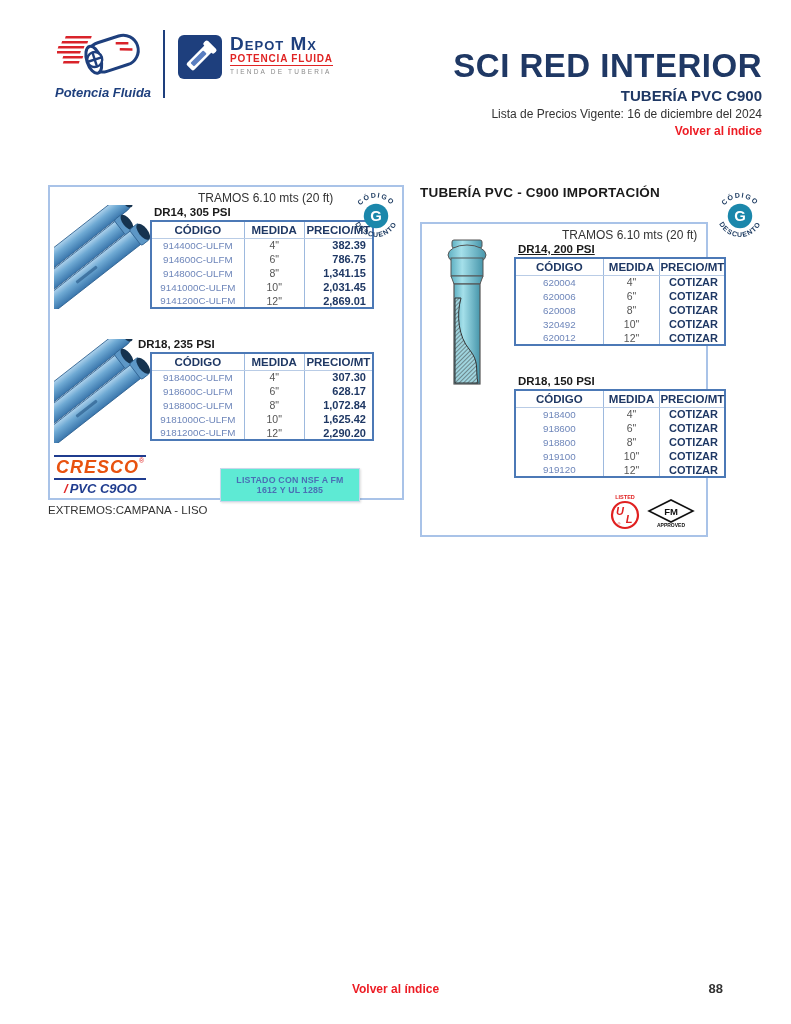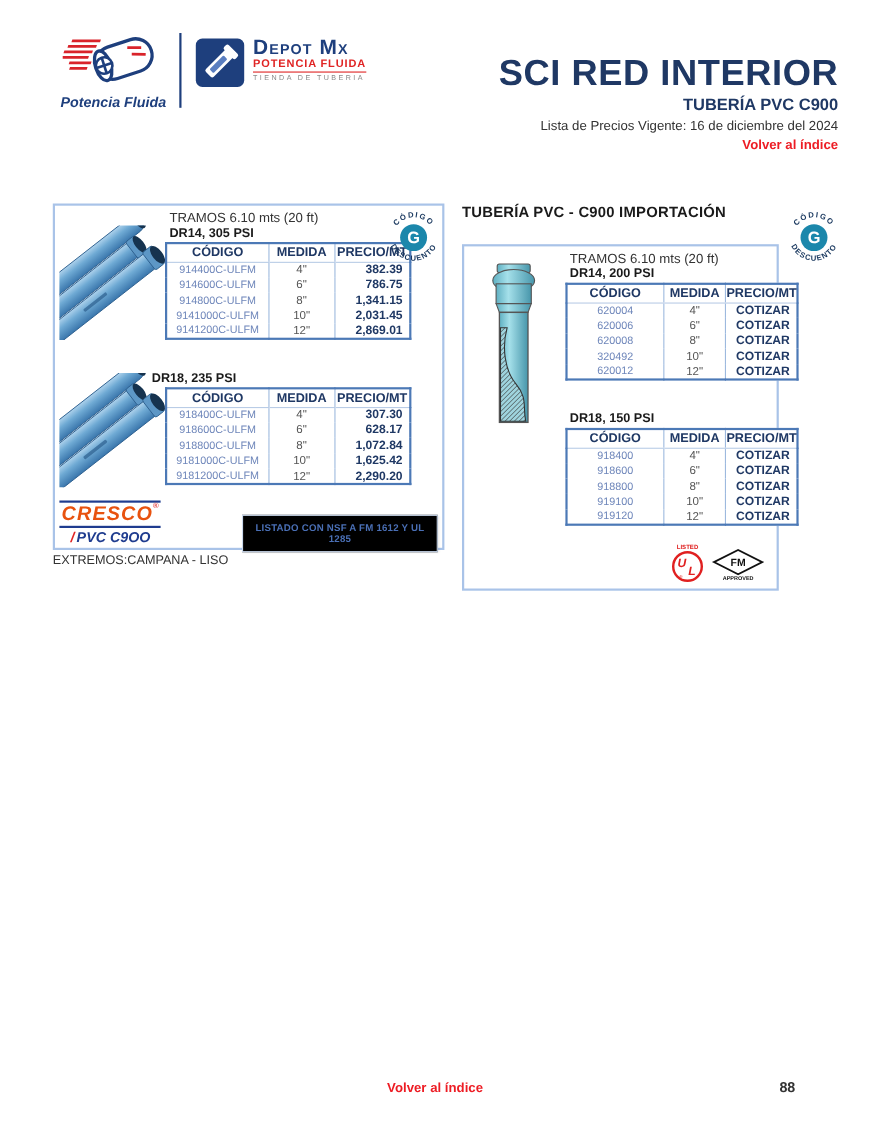--- a/index.html
+++ b/index.html
@@ -29,21 +29,21 @@
   .col-right { left:420px; width:288px; }
   .sec-title { font-size:13.5px; font-weight:bold; color:#1a1a1a; letter-spacing:0.2px; }
   .sec-sub { font-size:11.5px; color:#333; margin-top:2px; }
   .sec-header { height:37px; }
   .box { position:relative; border:2px solid #a9c3e8; height:315px; background:#fff; }
 
   .badge { position:absolute; width:56px; height:56px; top:3px; z-index:3; }
   .badge-left { left:300px; }
   .badge-right { left:292px; }
 
-  .tramos { position:absolute; font-size:12px; color:#333; }
+  .tramos { position:absolute; font-size:12px; color:#333;margin-left:44px; }
   .dr-label { position:absolute; font-size:11.5px; font-weight:bold; color:#1a1a1a; }
 
   table.price-table { position:absolute; border-collapse:collapse; table-layout:fixed; border:2px solid #4c79b6; background:#fff; }
   table.price-table th { font-size:11.5px; font-weight:bold; color:#1f3864; text-align:center; height:17px; border-bottom:1px solid #b9cce6; }
   table.price-table td { font-size:10.5px; height:14px; }
   table.price-table .col0 { width:42%; }
   table.price-table .col1 { width:27%; border-left:1.5px solid #9db9de; }
   table.price-table .col2 { width:31%; border-left:1.5px solid #9db9de; }
   table.price-table td.col0 { color:#6e86ba; text-align:center; font-size:9.8px; }
   table.price-table td.col1 { color:#555; text-align:center; }
@@ -53,21 +53,21 @@
   .pipe-vert { position:absolute; }
 
   
   .cresco { position:absolute; left:4px; top:268px; width:120px; }
   .cresco-top { display:inline-block; border-top:2px solid #1f3c8f; border-bottom:2px solid #1f3c8f; padding:0 2px; }
   .cresco-word { font-size:18px; font-weight:bold; font-style:italic; color:#e8520f; letter-spacing:1px; }
   .cresco-reg { font-size:7px; color:#e02424; vertical-align:top; }
   .cresco-bottom { margin-top:1px; padding-left:10px; font-size:13px; font-weight:bold; font-style:italic; color:#1f3c8f; }
   .cresco-slash { color:#e02424; font-weight:bold; margin-right:2px; }
 
-  .listing-note { position:absolute; left:170px; top:281px; width:178px; border:1px solid #c9d7eb; box-shadow:1px 1px 2px rgba(0,0,0,0.12); background:#000000; padding:6px 4px; text-align:center; font-size:8.8px; font-weight:bold; color:#4a6fb5; letter-spacing:0.2px; }
+  .listing-note { position:absolute; left:170px; top:281px; width:140px; border:1px solid #c9d7eb; box-shadow:1px 1px 2px rgba(0,0,0,0.12); background:#5eead4; padding:6px 4px; text-align:center; font-size:8.8px; font-weight:bold; color:#4a6fb5; letter-spacing:0.2px; }
 
   .extremos-bottom { font-size:11.5px; color:#333; margin-top:4px; }
 
   .certs { position:absolute; right:10px; top:268px; display:flex; align-items:center; gap:4px; }
 
   
   .footer-link { position:absolute; left:0; right:0; top:982px; text-align:center; font-size:12px; font-weight:bold; color:#ed1c24; cursor:pointer; }
   .page-num { position:absolute; right:68px; top:981px; font-size:13px; color:#333;font-weight:bold; }
 </style>
 </head>
@@ -310,21 +310,21 @@
         </defs>
         <rect x="14" y="2" width="30" height="8" rx="2" fill="url(#pg2)" stroke="#555" stroke-width="1"></rect>
         <ellipse cx="29" cy="17" rx="19" ry="10" fill="url(#pg2)" stroke="#555" stroke-width="1"></ellipse>
         <rect x="13" y="20" width="32" height="18" fill="url(#pg2)" stroke="#555" stroke-width="1"></rect>
         <path d="M13 38 L16 46 L42 46 L45 38 Z" fill="url(#pg2)" stroke="#555" stroke-width="1"></path>
         <rect x="16" y="46" width="26" height="100" fill="url(#pg2)" stroke="#555" stroke-width="1.2"></rect>
         <path d="M17 60 L17 145 L40 145 C37 132 42 124 31 111 C21 99 18 78 23 60 Z" fill="url(#hatch)" stroke="#333" stroke-width="1"></path>
       </svg>
 
       <div class="tramos" style="left:96px; top:4px;">TRAMOS 6.10 mts (20 ft)</div>
-      <div class="dr-label" style="left:96px; top:19px;">DR14, 200 PSI</div>
+      <div class="dr-label" style="left:96px; top:19px;text-decoration:underline;">DR14, 200 PSI</div>
       <table class="price-table" style="left:92px; top:33px; width:212px;">
           <thead>
             <tr>
               <th class="col0">CÓDIGO</th>
               <th class="col1">MEDIDA</th>
               <th class="col2">PRECIO/MT</th>
             </tr>
           </thead>
           <tbody>
             <tr>

